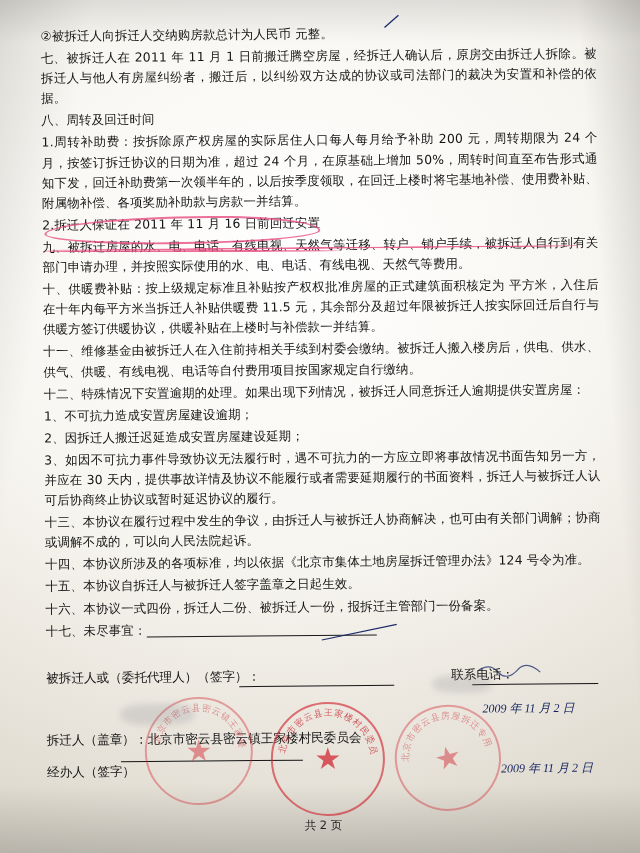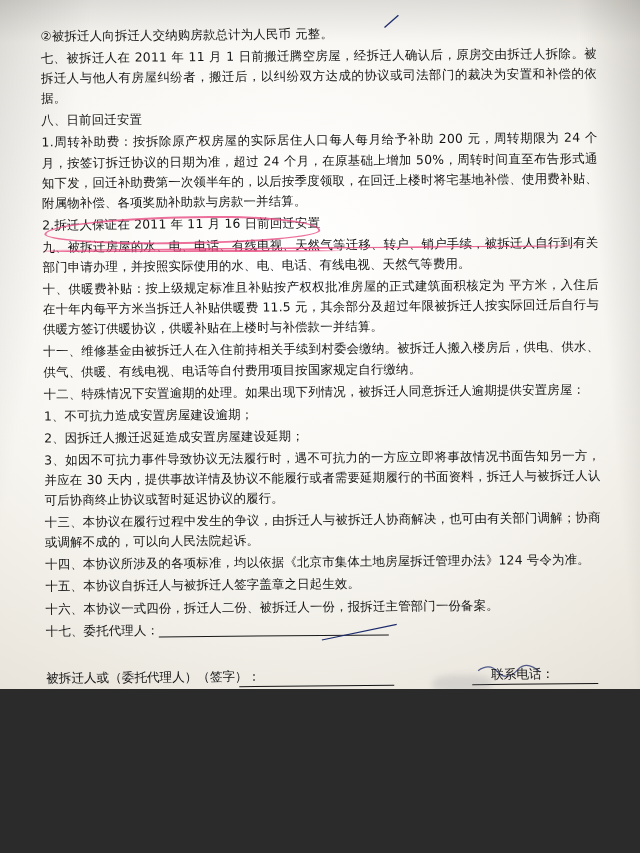--- a/index.html
+++ b/index.html
@@ -3,21 +3,21 @@
 <meta charset="utf-8">
 <style>
   html, body {
     margin: 0;
     padding: 0;
     background: #2b2b2b;
   }
   #page {
     position: relative;
     width: 640px;
-    height: 689px;
+    height: 853px;
     overflow: hidden;
     background: #ffffff;
     font-family: "DejaVu Sans", sans-serif;
   }
   
   #paper {
     position: absolute;
     left: 0; top: 0;
     width: 640px;
     height: 853px;
@@ -168,21 +168,21 @@
 
       <p class="para">
         <span>②被拆迁人向拆迁人交纳购房款总计为人民币            元整。</span>
       </p>
 
       <p class="para">
         <span>七、被拆迁人在 2011 年 11 月 1 日前搬迁腾空房屋，经拆迁人确认后，原房交由拆迁人拆除。被拆迁人与他人有房屋纠纷者，搬迁后，以纠纷双方达成的协议或司法部门的裁决为安置和补偿的依据。</span>
       </p>
 
       <p class="para">
-        <span>八、日前回迁安置</span>
+        <span>八、周转及回迁时间</span>
       </p>
 
       <p class="para">
         <span>1.周转补助费：按拆除原产权房屋的实际居住人口每人每月给予补助 200 元，周转期限为 24 个月，按签订拆迁协议的日期为准，超过 24 个月，在原基础上增加 50%，周转时间直至布告形式通知下发，回迁补助费第一次领半年的，以后按季度领取，在回迁上楼时将宅基地补偿、使用费补贴、附属物补偿、各项奖励补助款与房款一并结算。</span>
       </p>
 
       <p class="para">
         <span>2.拆迁人保证在 2011 年 11 月 16 日前回迁安置</span>
       </p>
 
@@ -224,21 +224,21 @@
 
       <p class="para">
         <span>十五、本协议自拆迁人与被拆迁人签字盖章之日起生效。</span>
       </p>
 
       <p class="para">
         <span>十六、本协议一式四份，拆迁人二份、被拆迁人一份，报拆迁主管部门一份备案。</span>
       </p>
 
       <p class="para">
-        <span>十七、委托代理人：</span><span class="sig-line" style="width:230px;"></span>
+        <span>十七、未尽事宜：</span><span class="sig-line" style="width:230px;"></span>
       </p>
     </div>
 
     <svg class="scribble" style="left:0; top:0; width:640px; height:853px;">
 
       <path d="M388 28 L402 16" stroke="#1b2a6b" stroke-width="1.3" fill="none"></path>
 
       <path d="M320 640 L395 625" stroke="#1b2a6b" stroke-width="1.2" fill="none"></path>
 
       <path d="M237 686 L392 686" stroke="#141414" stroke-width="1" fill="none"></path>
@@ -250,21 +250,21 @@
       <path d="M476 672 q12 -8 20 2 q9 9 20 -3 q9 -9 22 3" stroke="#1b2a6b" stroke-width="1.2" fill="none" opacity="0.75"></path>
     </svg>
 
     <div class="hl" style="left:46px; top:215px; width:272px; height:24px;"></div>
     <div class="hl-under" style="left:44px; top:247px; width:538px;"></div>
     <div class="hl-under" style="left:44px; top:249px; width:300px; transform: rotate(0.4deg);"></div>
 
     <div class="foot" style="top:664px;">
       <div class="foot-row">
         <div class="foot-left">被拆迁人或（委托代理人）（签字）：</div>
-        <div class="foot-right" style="margin-right:48px;">联系电话：</div>
+        <div class="foot-right" style="margin-right:88px;">联系电话：</div>
       </div>
       <div class="foot-row" style="margin-top:10px;">
         <div class="foot-left">&nbsp;</div>
         <div class="foot-right date-hand" style="margin-right:28px;">2009 年 11 月 2 日</div>
       </div>
       <div class="foot-row" style="margin-top:4px;">
         <div class="foot-left">拆迁人（盖章）：北京市密云县密云镇王家楼村民委员会</div>
       </div>
       <div class="foot-row" style="margin-top:8px;">
         <div class="foot-left">经办人（签字）</div>

